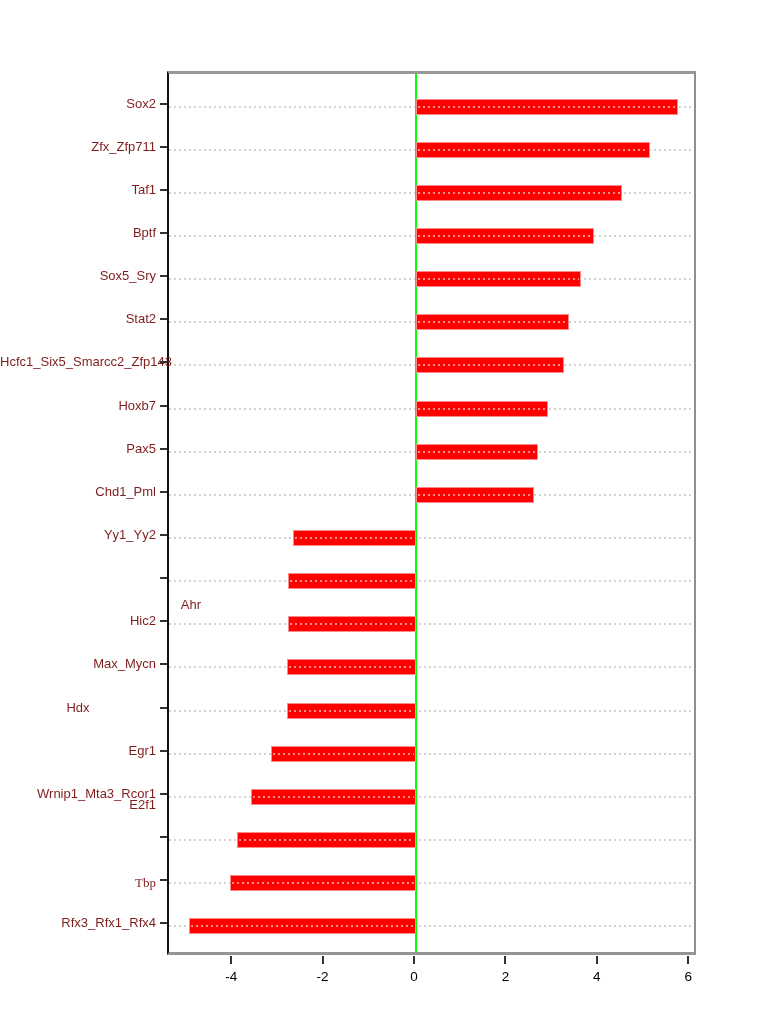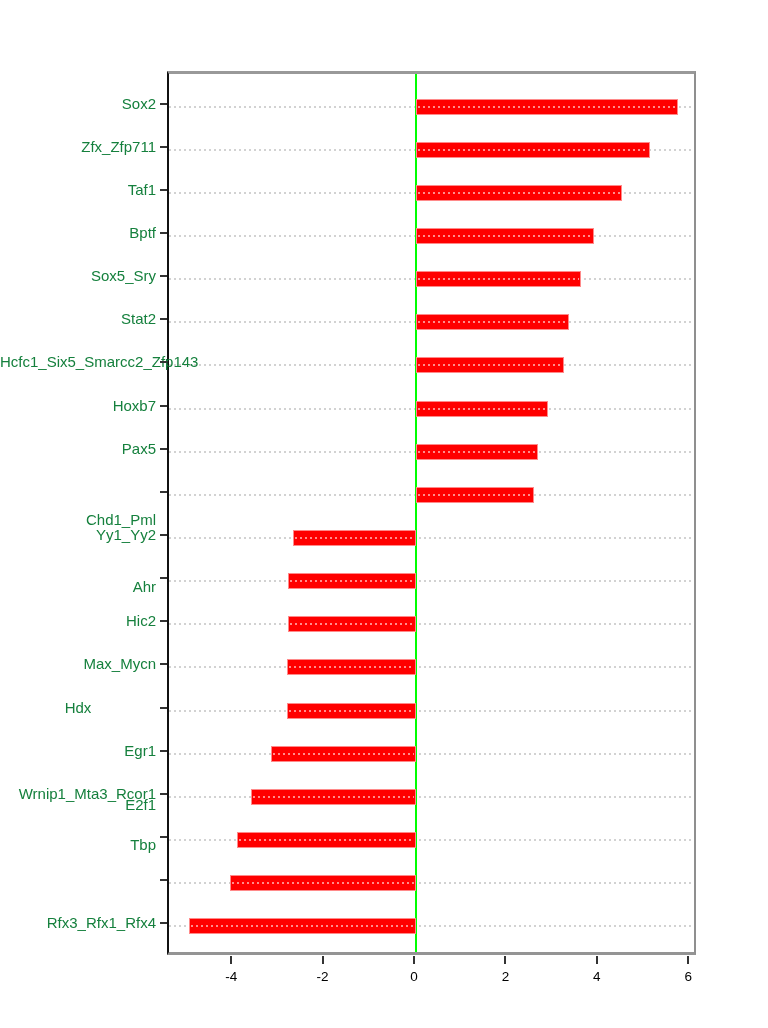--- a/index.html
+++ b/index.html
@@ -68,22 +68,22 @@
     height: 2px;
     background: repeating-linear-gradient(to right, rgba(255,255,255,0.55) 0px, rgba(255,255,255,0.55) 2px, transparent 2px, transparent 5px);
   }
   .cat-label {
     position: absolute;
     left: 0;
     width: 156px;
     height: 16px;
     line-height: 16px;
     text-align: right;
-    font-size: 15px;
-    color: #15803d;
+    font-size: 13px;
+    color: #7f1d1d;
     white-space: nowrap;
   }
   .y-tick {
     position: absolute;
     width: 7px;
     height: 2px;
     background: #333333;
   }
   .x-tick {
     position: absolute;
@@ -210,39 +210,39 @@
       <div class="cat-label" style="top: 268.1px;">Sox5_Sry</div>
       <div class="y-tick" style="left: 160px; top: 275.1px;"></div>
       <div class="cat-label" style="top: 311.25px;">Stat2</div>
       <div class="y-tick" style="left: 160px; top: 318.25px;"></div>
       <div class="cat-label" style="top: 354.4px;">Hcfc1_Six5_Smarcc2_Zfp143</div>
       <div class="y-tick" style="left: 160px; top: 361.4px;"></div>
       <div class="cat-label" style="top: 397.55px;">Hoxb7</div>
       <div class="y-tick" style="left: 160px; top: 404.55px;"></div>
       <div class="cat-label" style="top: 440.7px;">Pax5</div>
       <div class="y-tick" style="left: 160px; top: 447.7px;"></div>
-      <div class="cat-label" style="top: 483.85px; margin-top: 28px;">Chd1_Pml</div>
+      <div class="cat-label" style="top: 483.85px;">Chd1_Pml</div>
       <div class="y-tick" style="left: 160px; top: 490.85px;"></div>
       <div class="cat-label" style="top: 527px;">Yy1_Yy2</div>
       <div class="y-tick" style="left: 160px; top: 534px;"></div>
-      <div class="cat-label" style="top: 579px;">Ahr</div>
+      <div class="cat-label" style="top: 597px; margin-left: 45px;">Ahr</div>
       <div class="y-tick" style="left: 160px; top: 577.15px;"></div>
       <div class="cat-label" style="top: 613.3px;">Hic2</div>
       <div class="y-tick" style="left: 160px; top: 620.3px;"></div>
       <div class="cat-label" style="top: 656.45px;">Max_Mycn</div>
       <div class="y-tick" style="left: 160px; top: 663.45px;"></div>
       <div class="cat-label" style="top: 699.6px; text-align: center;">Hdx</div>
       <div class="y-tick" style="left: 160px; top: 706.6px;"></div>
       <div class="cat-label" style="top: 742.75px;">Egr1</div>
       <div class="y-tick" style="left: 160px; top: 749.75px;"></div>
       <div class="cat-label" style="top: 785.9px;">Wrnip1_Mta3_Rcor1</div>
       <div class="y-tick" style="left: 160px; top: 792.9px;"></div>
       <div class="cat-label" style="top: 797px;">E2f1</div>
       <div class="y-tick" style="left: 160px; top: 836.05px;"></div>
-      <div class="cat-label" style="top: 837px;">Tbp</div>
+      <div class="cat-label" style="top: 875px; font-family: Liberation Serif, serif;">Tbp</div>
       <div class="y-tick" style="left: 160px; top: 879.2px;"></div>
       <div class="cat-label" style="top: 915.35px;">Rfx3_Rfx1_Rfx4</div>
       <div class="y-tick" style="left: 160px; top: 922.35px;"></div>
     </div>
     <div id="bottom-axis">
       <div class="x-tick" style="left: 230.2px; top: 956px;"></div>
       <div class="x-tick-label" style="left: 231.2px;">-4</div>
       <div class="x-tick" style="left: 321.6px; top: 956px;"></div>
       <div class="x-tick-label" style="left: 322.6px;">-2</div>
       <div class="x-tick" style="left: 413px; top: 956px;"></div>

